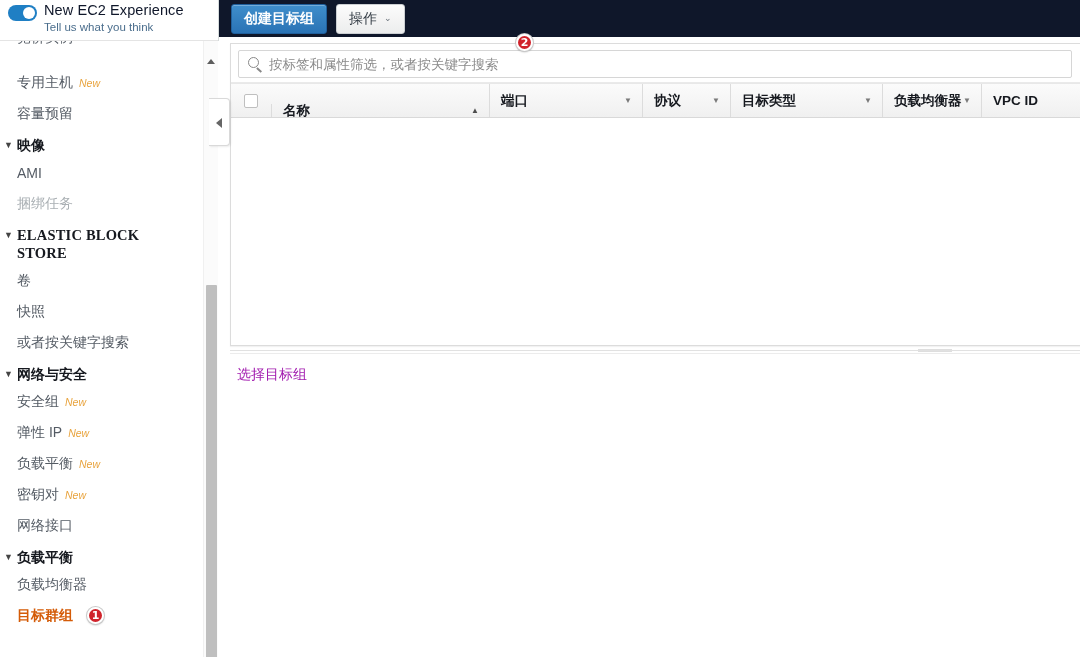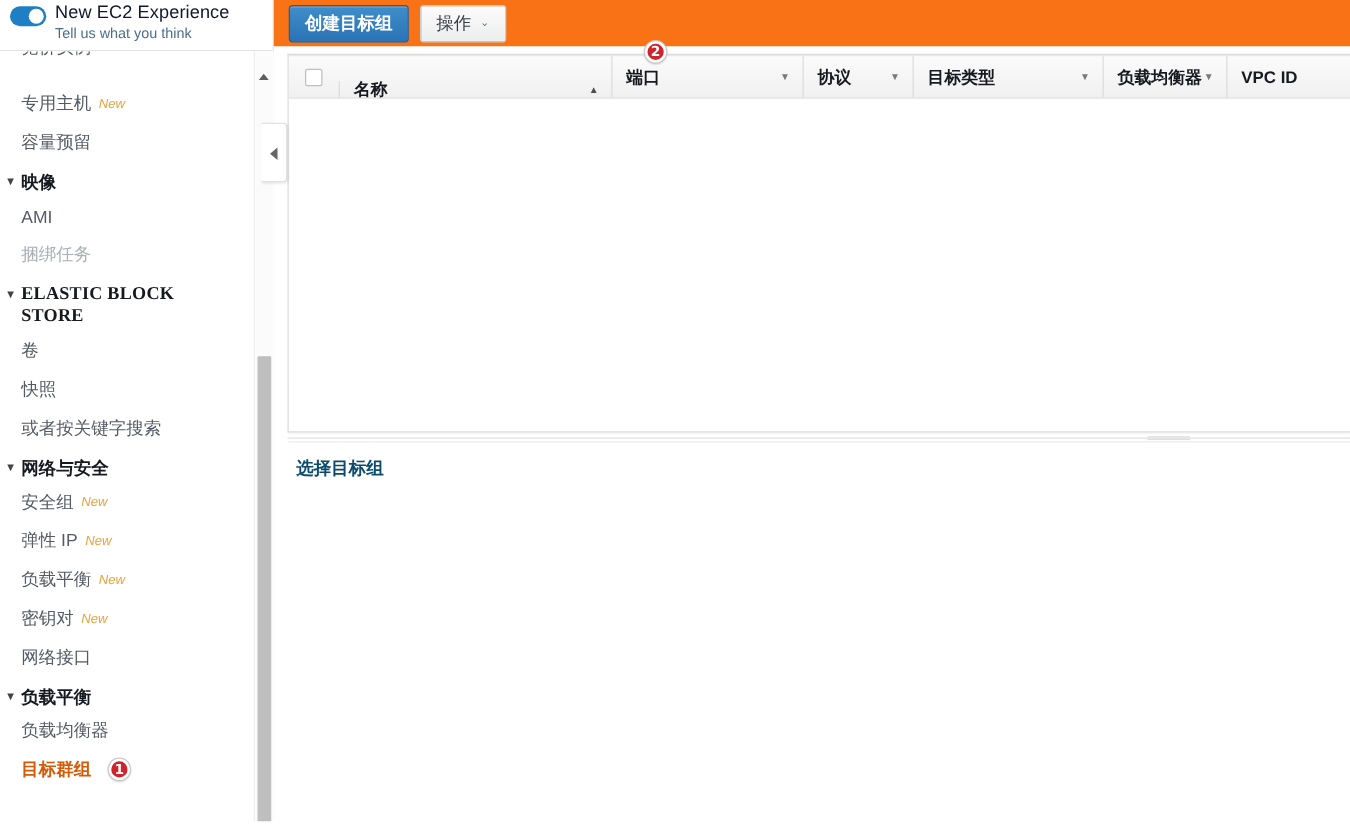--- a/index.html
+++ b/index.html
@@ -227,21 +227,21 @@
     position: absolute;
     left: 219px; top: 0;
     width: 861px;
     height: 660px;
     background: #ffffff;
   }
 
   .toolbar {
     position: relative;
     height: 37px;
-    background: #f97316;
+    background: #0f172a;
     padding: 4px 0 0 12px;
     display: flex;
     align-items: flex-start;
     gap: 9px;
   }
 
   .btn {
     font-size: 14px;
     padding: 6px 12px 7px;
     border-radius: 3px;
@@ -415,22 +415,22 @@
     left: 11px;
     top: 353px;
     width: 850px;
     height: 307px;
     background: #ffffff;
     border-top: 1px solid #ececec;
   }
   .panel-bottom-title {
     padding: 12px 0 0 7px;
     font-size: 14px;
-    font-weight: 700;
-    color: #0c4a6e;
+    font-weight: 400;
+    color: #a21caf;
   }
 
   .bottom-strip {
     position: absolute;
     left: 0; bottom: 0;
     width: 1080px;
     height: 3px;
     background: #ffffff;
   }
 </style>
@@ -537,20 +537,26 @@
         <span class="chev">⌄</span>
       </div>
     </div>
 
     <div class="badge-2-wrap">
       <span class="step-badge">2</span>
     </div>
 
     <div class="panel-top">
 
+      <div class="filter-row">
+        <div class="search-box">
+          <span class="search-icon"></span>
+          <input class="search-input" type="text" placeholder="按标签和属性筛选，或者按关键字搜索" style="">
+        </div>
+      </div>
 
       <div class="thead" id="table-head">
         <div class="th-check">
           <span class="hdr-checkbox"></span>
         </div>
       <div class="th" style="flex: 0 0 218px; margin-top: 20px;">
             <span>名称</span>
             <span class="sort asc">▲</span>
           </div>
           <div class="th" style="flex: 0 0 153px;">

